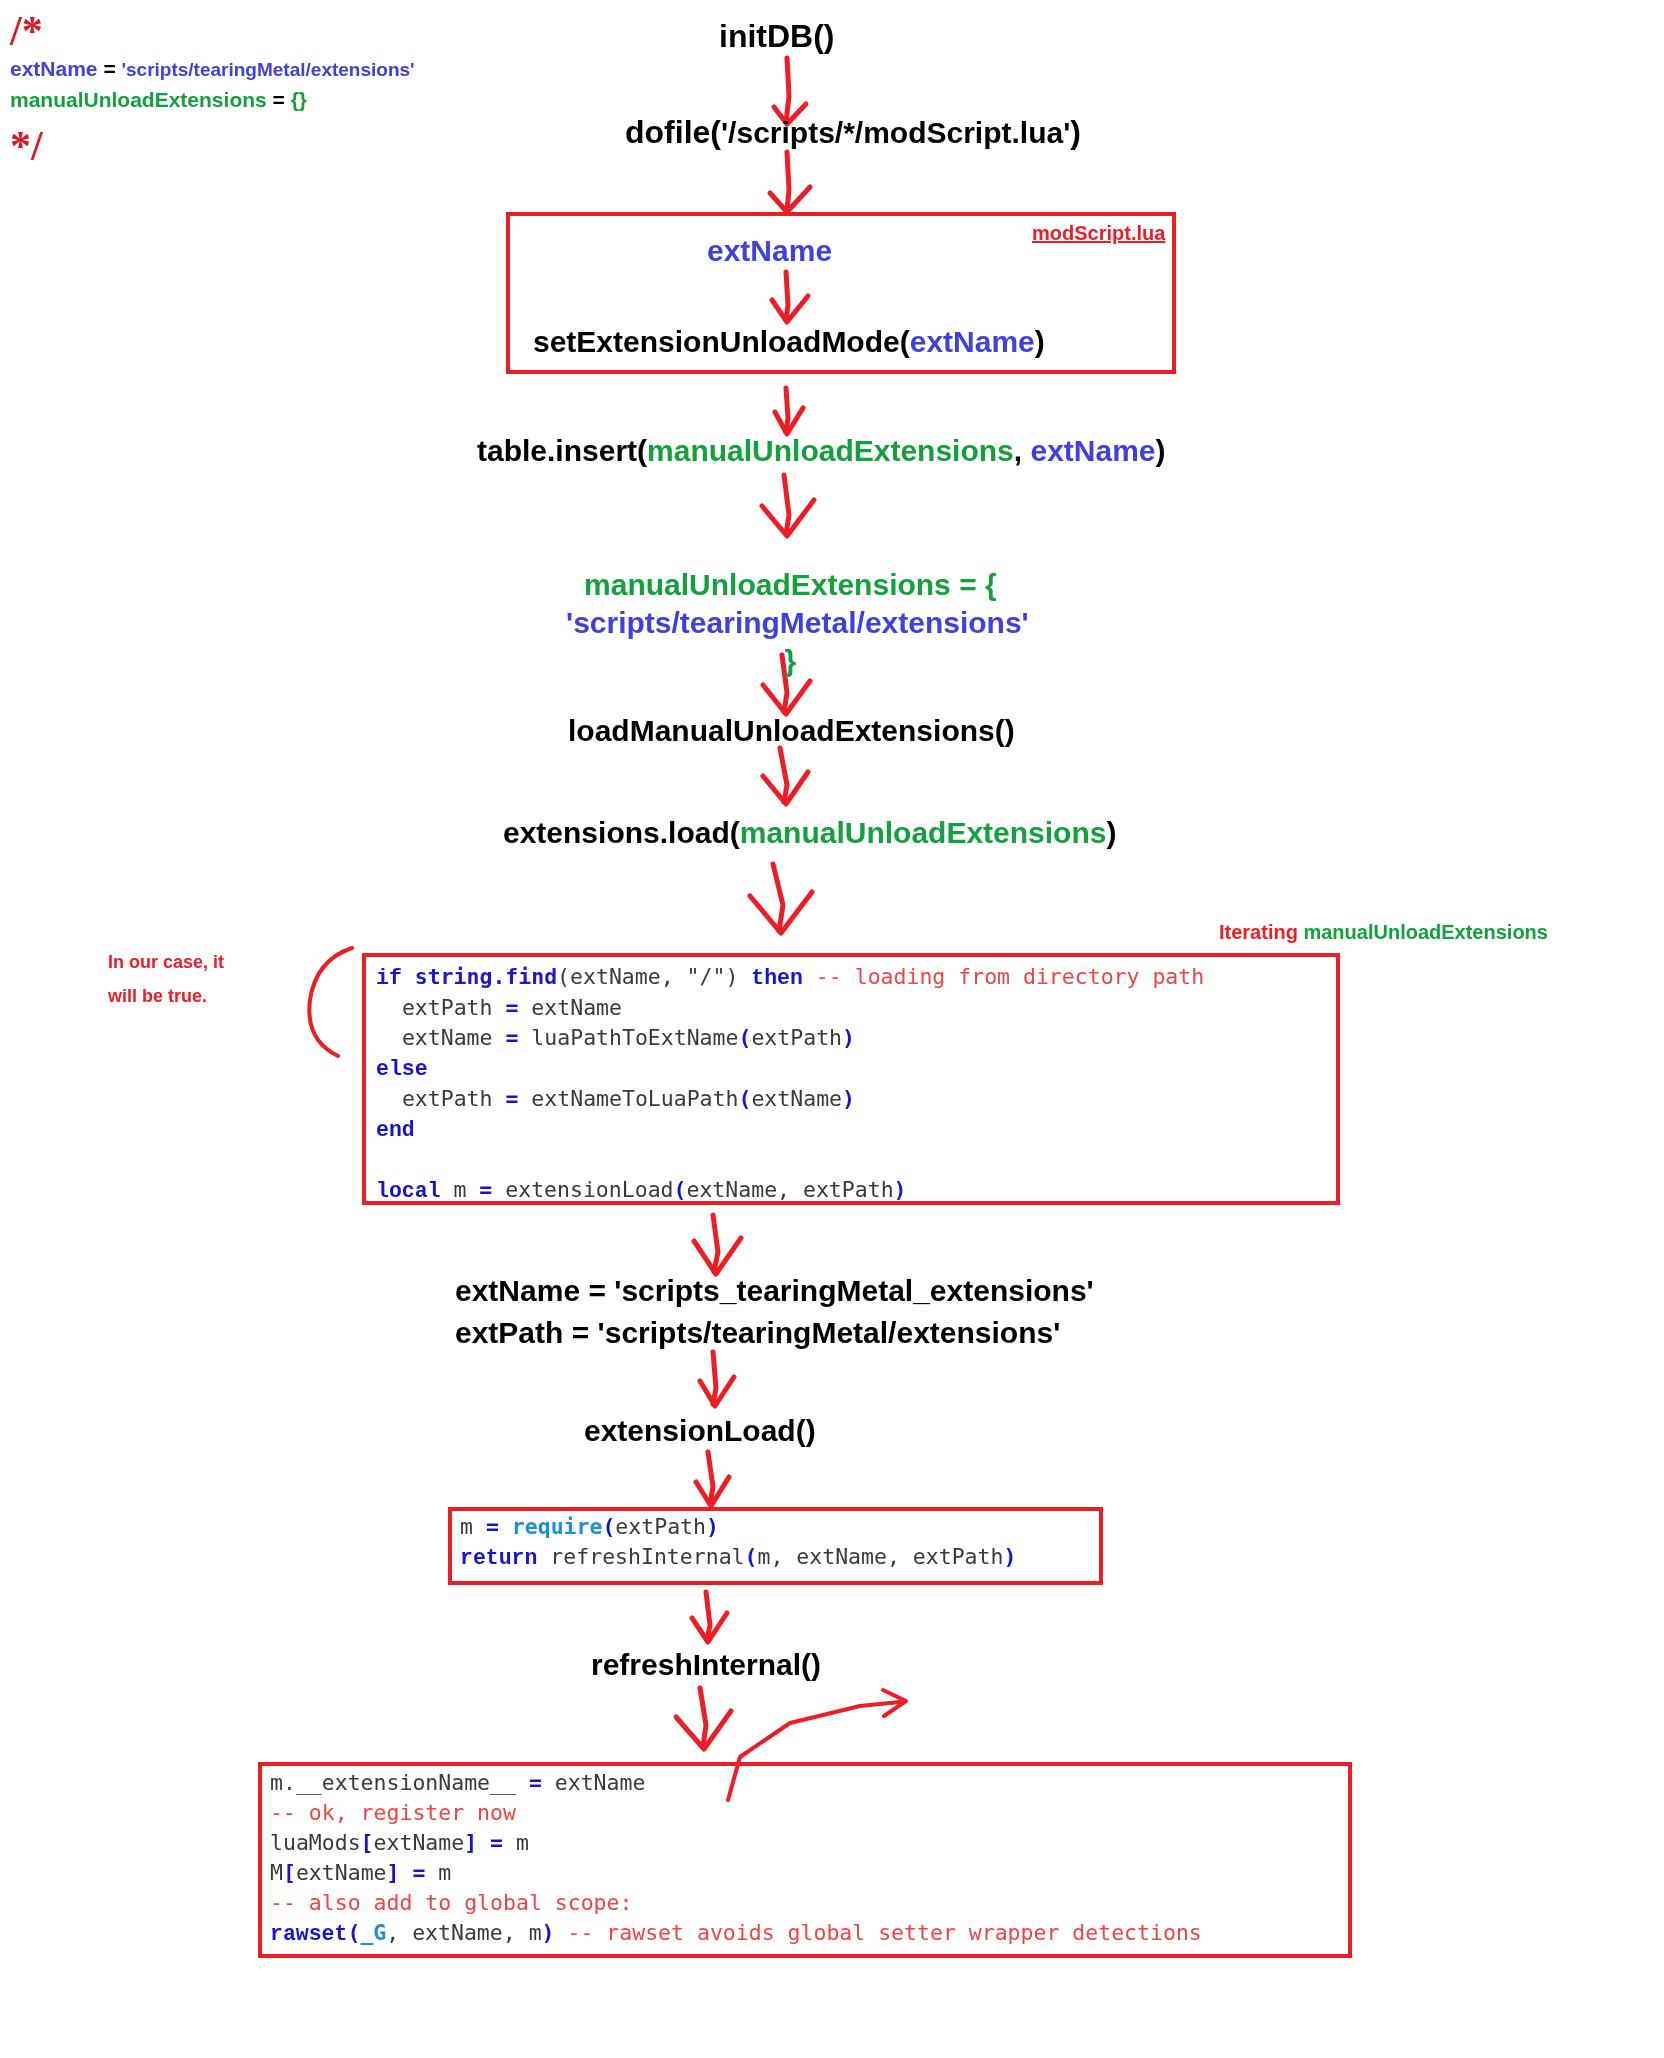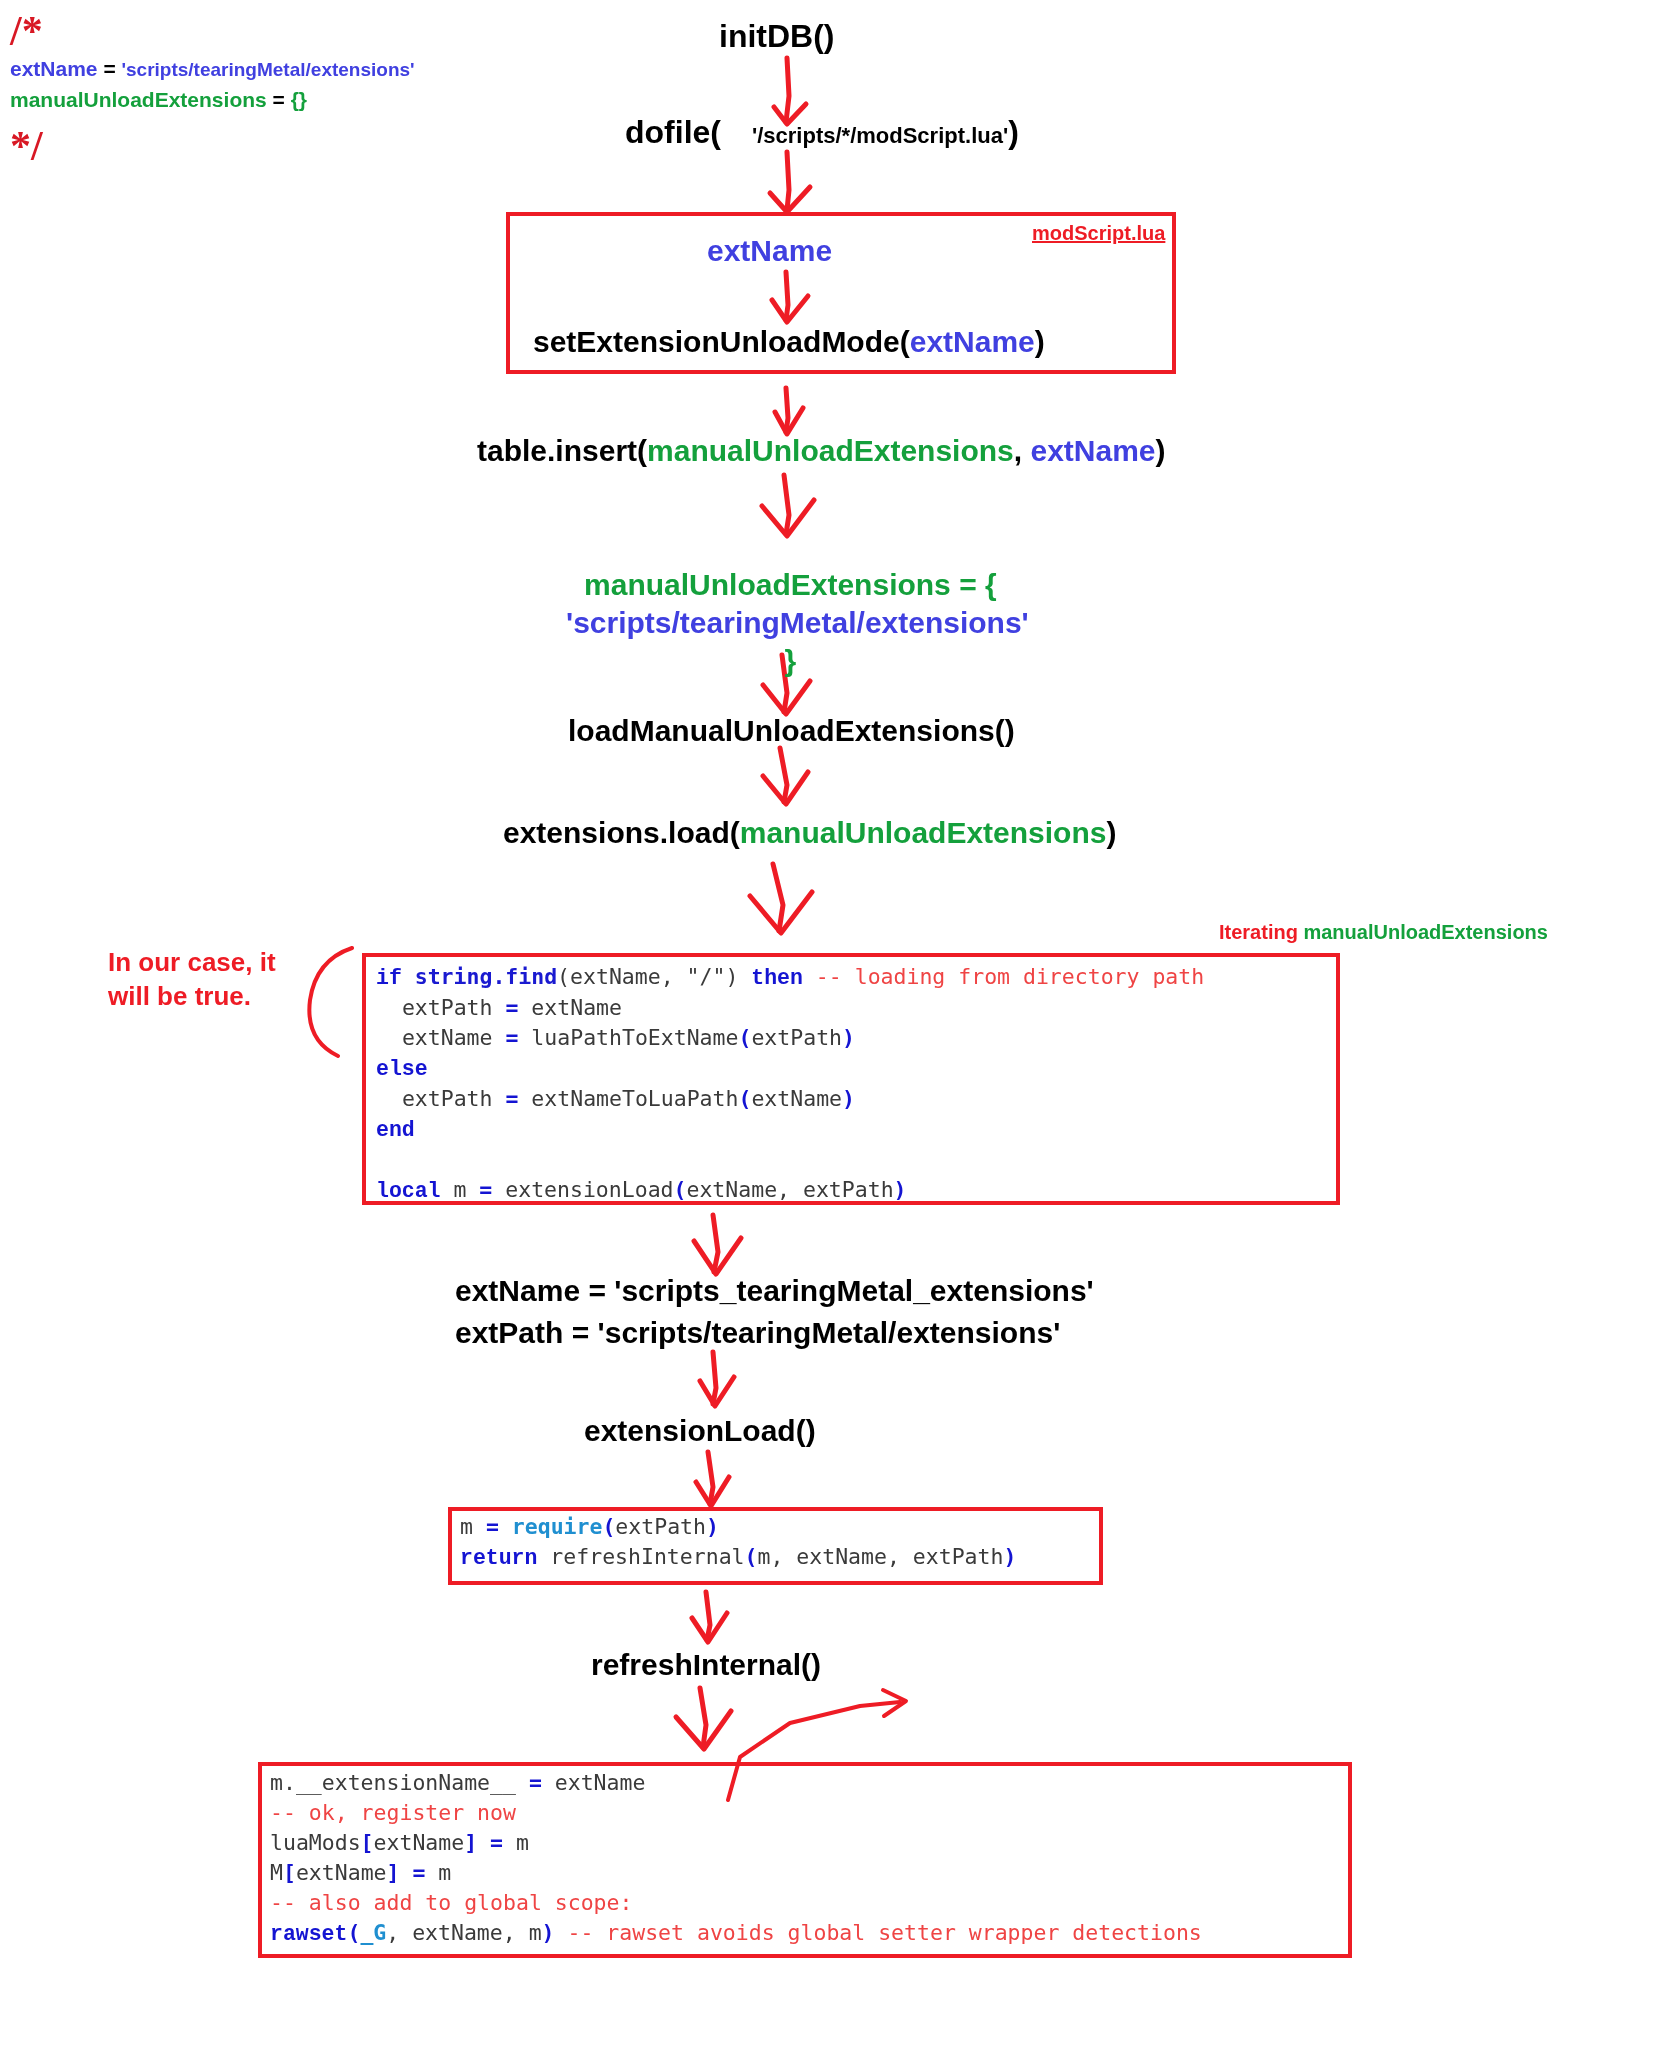--- a/index.html
+++ b/index.html
@@ -20,22 +20,22 @@
   #legend{left:10px;top:14px;}
   #legend .cmark{color:#d81824;font-weight:bold;font-size:42px;line-height:34px;font-family:"Liberation Serif",serif;}
   #legend .line{font-size:21px;font-weight:bold;line-height:30px;}
   #legend .small{font-size:19px;}
 
   
   .node{font-weight:bold;text-align:center;}
   .n32{font-size:32px;}
   .n30{font-size:30px;}
   .n29{font-size:29px;}
-  .n26{font-size:26px;}
-  .n22{font-size:22px;margin-left:31px;}
+  .n26{font-size:18px;}
+  .n22{font-size:30px;}
   .n20{font-size:20px;}
 
   
   .redbox{position:absolute;border:4px solid #ee1c25;box-sizing:border-box;background:transparent;}
 
   
   .code{
     position:absolute;
     font-family:"DejaVu Sans Mono","Liberation Mono",monospace;
     font-size:21.5px;line-height:30px;white-space:pre;

